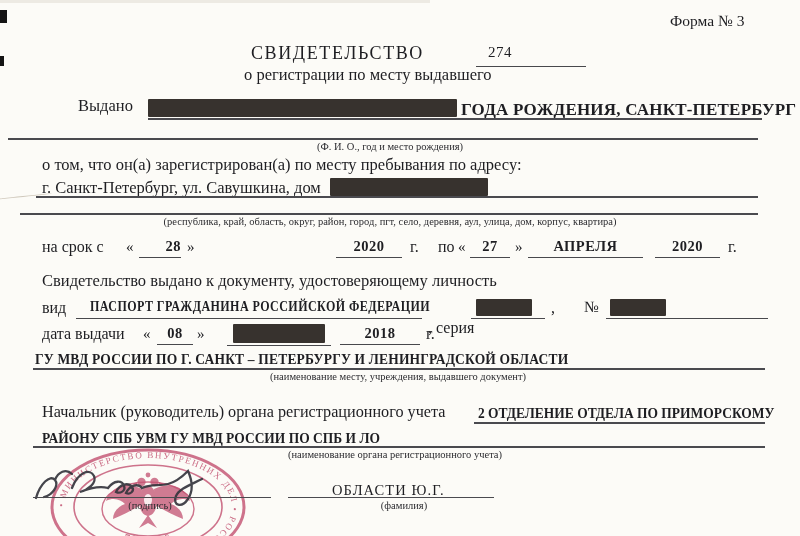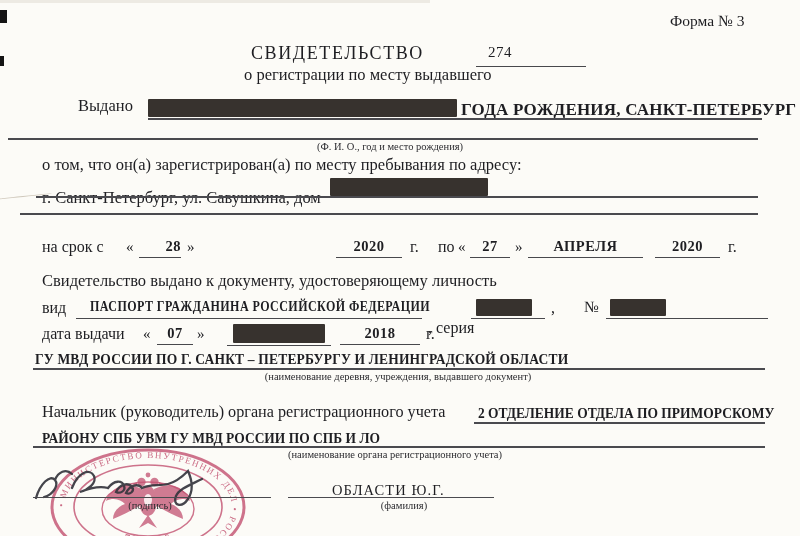--- a/index.html
+++ b/index.html
@@ -42,24 +42,25 @@
 
   <div class="abs lbl" style="left:78px;top:96px;">Выдано</div>
   <div class="bar" style="left:148px;top:99px;width:309px;height:18px;"></div>
   <div class="abs boldval" style="left:461px;top:100px;font-size:17px;letter-spacing:.2px;">ГОДА РОЖДЕНИЯ, САНКТ-ПЕТЕРБУРГ</div>
   <div class="rule" style="left:148px;top:118px;width:614px;"></div>
 
   <div class="rule" style="left:8px;top:138px;width:750px;"></div>
   <div class="abs small-cap" style="left:240px;top:141px;width:300px;">(Ф. И. О., год и место рождения)</div>
 
   <div class="abs lbl" style="left:42px;top:155px;">о том, что он(а) зарегистрирован(а) по месту пребывания по адресу:</div>
-  <div class="abs lbl" style="left:42px;top:188px;">г. Санкт-Петербург, ул. Савушкина, дом</div>
+  <div class="abs lbl" style="left:42px;top:178px;">г. Санкт-Петербург, ул. Савушкина, дом</div>
   <div class="bar" style="left:330px;top:178px;width:158px;height:18px;"></div>
   <div class="rule" style="left:36px;top:196px;width:722px;"></div>
   <div class="rule" style="left:20px;top:213px;width:738px;"></div>
+  <div class="abs small-cap" style="left:115px;top:216px;width:550px;">(республика, край, область, округ, район, город, пгт, село, деревня, аул, улица, дом, корпус, квартира)</div>
 
   <div class="abs" style="left:42px;top:238px;font-size:16px;">на срок с</div>
   <div class="abs quote" style="left:126px;top:239px;">«</div>
   <div class="cell" style="left:139px;top:238px;width:42px;height:19px;text-align:right;">28</div>
   <div class="abs quote" style="left:187px;top:239px;">»</div>
   <div class="cell" style="left:336px;top:238px;width:66px;height:19px;">2020</div>
   <div class="abs" style="left:410px;top:238px;font-size:16px;">г.</div>
   <div class="abs" style="left:438px;top:238px;font-size:16px;">по</div>
   <div class="abs quote" style="left:458px;top:239px;">«</div>
   <div class="cell" style="left:470px;top:238px;width:40px;height:19px;">27</div>
@@ -79,33 +80,33 @@
     <div class="bar" style="left:5px;top:1px;width:56px;height:17px;"></div>
   </div>
   <div class="abs" style="left:551px;top:299px;font-size:16px;">,</div>
   <div class="abs" style="left:584px;top:298px;font-size:15.5px;">№</div>
   <div class="cell" style="left:606px;top:298px;width:162px;height:20px;text-align:left;">
     <div class="bar" style="left:4px;top:1px;width:56px;height:17px;"></div>
   </div>
 
   <div class="abs" style="left:42px;top:325px;font-size:16px;">дата выдачи</div>
   <div class="abs quote" style="left:143px;top:326px;">«</div>
-  <div class="cell" style="left:157px;top:325px;width:36px;height:19px;">07</div>
+  <div class="cell" style="left:157px;top:325px;width:36px;height:19px;">08</div>
   <div class="abs quote" style="left:197px;top:326px;">»</div>
   <div class="cell" style="left:227px;top:324px;width:104px;height:21px;">
     <div class="bar" style="left:6px;top:0;width:92px;height:19px;"></div>
   </div>
   <div class="cell" style="left:340px;top:325px;width:80px;height:19px;">2018</div>
   <div class="abs" style="left:426px;top:325px;font-size:16px;">г.</div>
 
   <div class="abs" style="left:35px;top:350px;">
     <span class="cond" style="font-size:15px;letter-spacing:.2px;">ГУ  МВД  РОССИИ  ПО  Г. САНКТ – ПЕТЕРБУРГУ  И  ЛЕНИНГРАДСКОЙ  ОБЛАСТИ</span>
   </div>
   <div class="rule" style="left:33px;top:368px;width:732px;"></div>
-  <div class="abs small-cap" style="left:198px;top:371px;width:400px;">(наименование деревня, учреждения, выдавшего документ)</div>
+  <div class="abs small-cap" style="left:198px;top:371px;width:400px;">(наименование месту, учреждения, выдавшего документ)</div>
 
   <div class="abs" style="left:42px;top:403px;font-size:16.2px;">Начальник (руководитель) органа регистрационного учета</div>
   <div class="abs" style="left:478px;top:404px;">
     <span class="cond" style="font-size:14.2px;transform:scaleX(.95);">2 ОТДЕЛЕНИЕ ОТДЕЛА  ПО ПРИМОРСКОМУ</span>
   </div>
   <div class="rule" style="left:474px;top:422px;width:291px;"></div>
   <div class="abs" style="left:42px;top:429px;">
     <span class="cond" style="font-size:14.2px;transform:scaleX(.95);">РАЙОНУ СПБ УВМ  ГУ  МВД РОССИИ  ПО СПБ  И  ЛО</span>
   </div>
   <div class="rule" style="left:33px;top:446px;width:732px;"></div>

